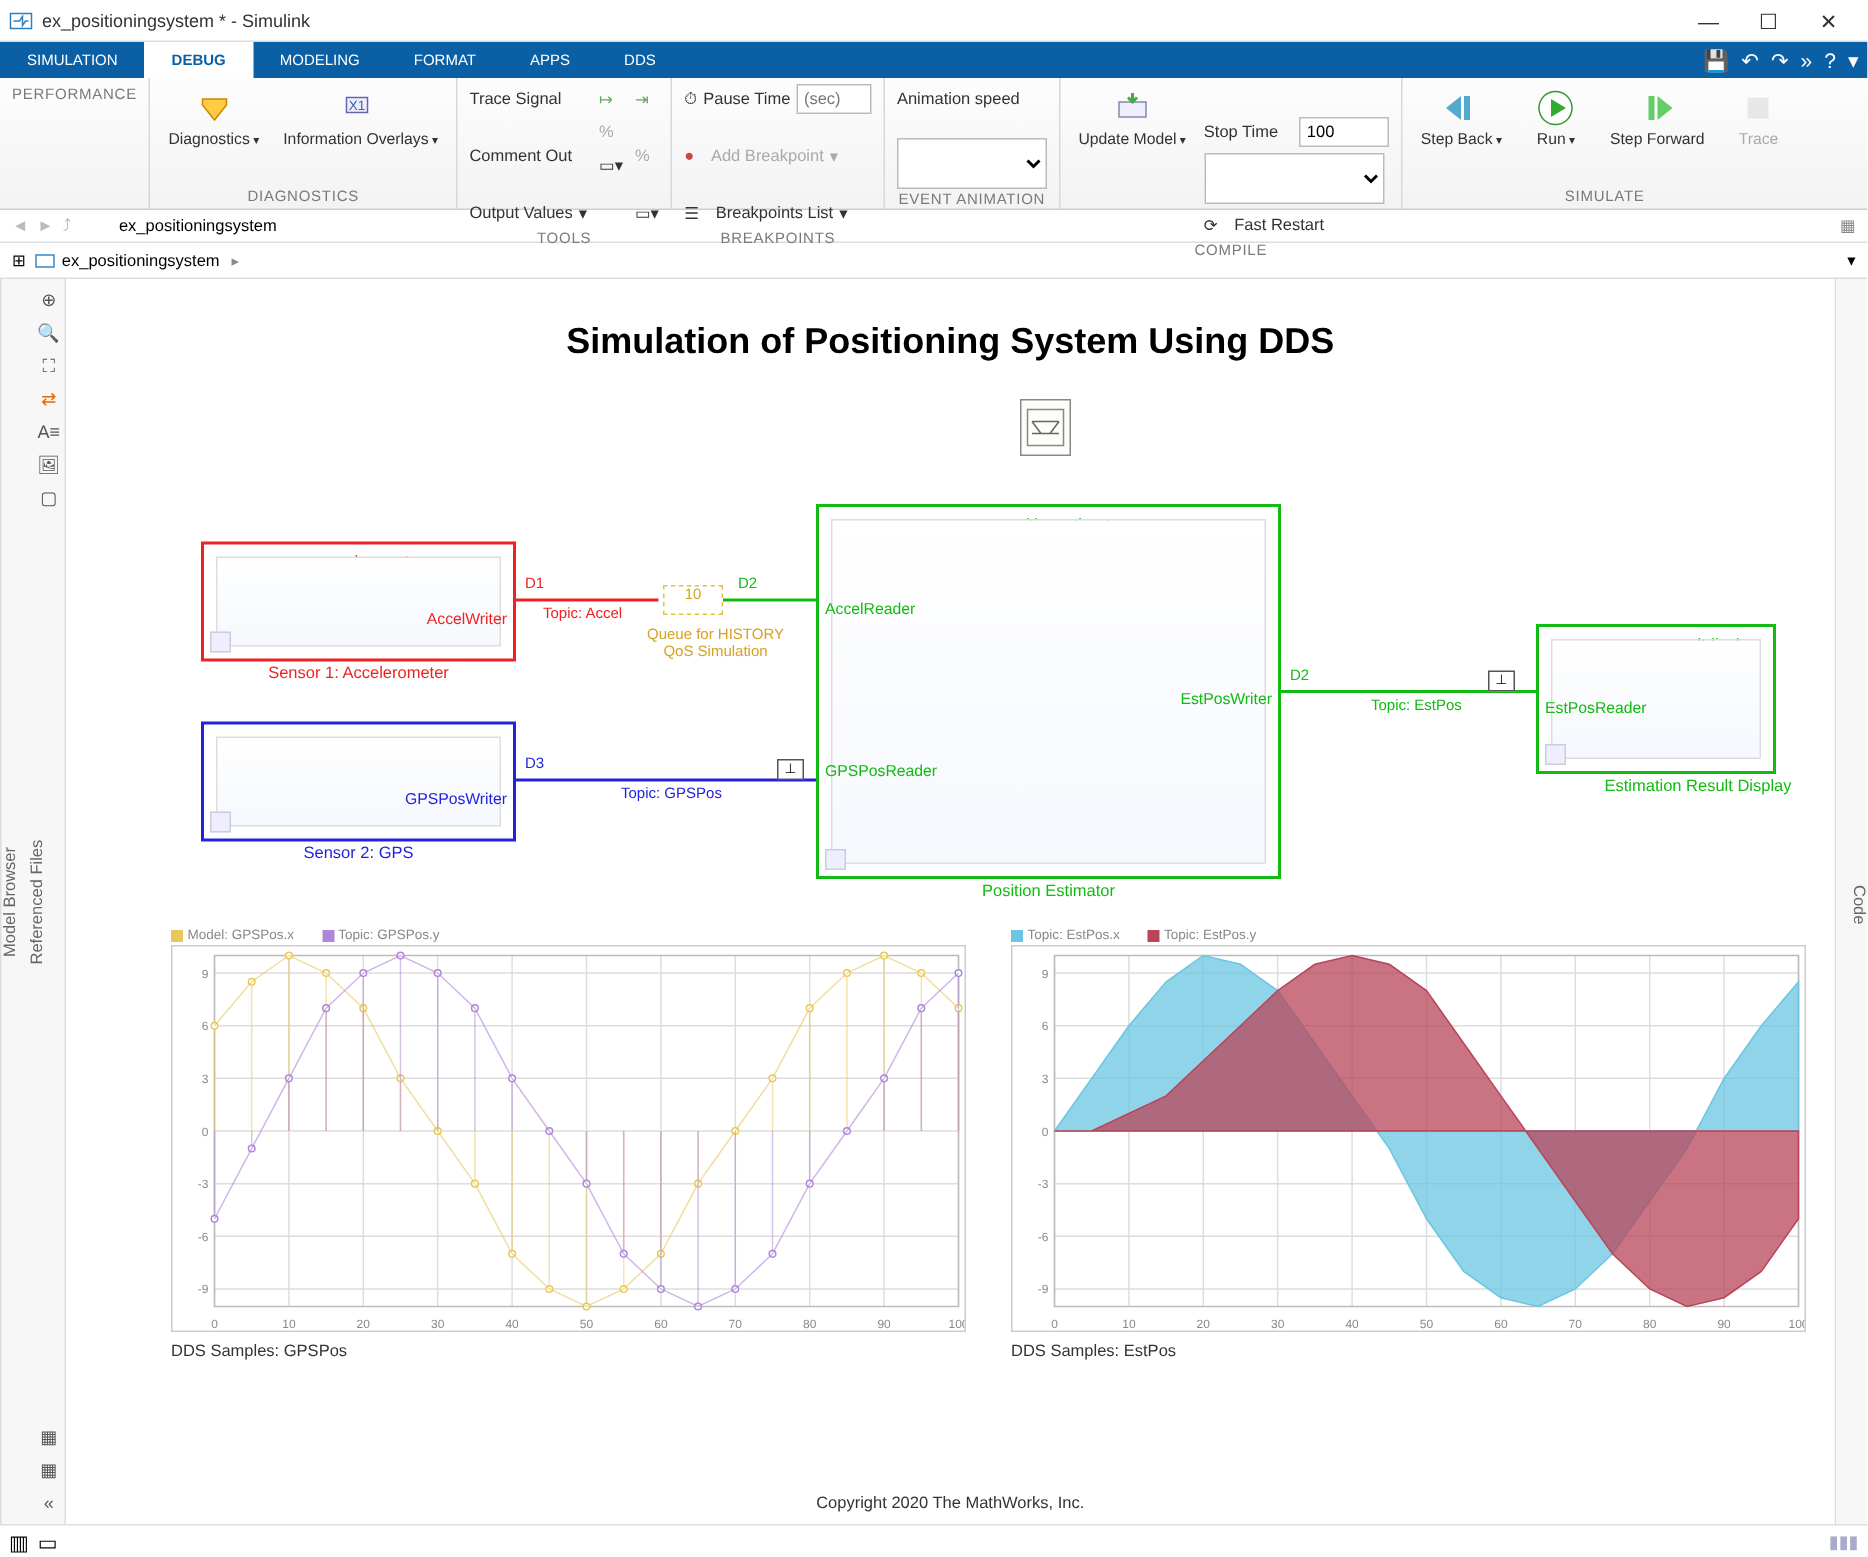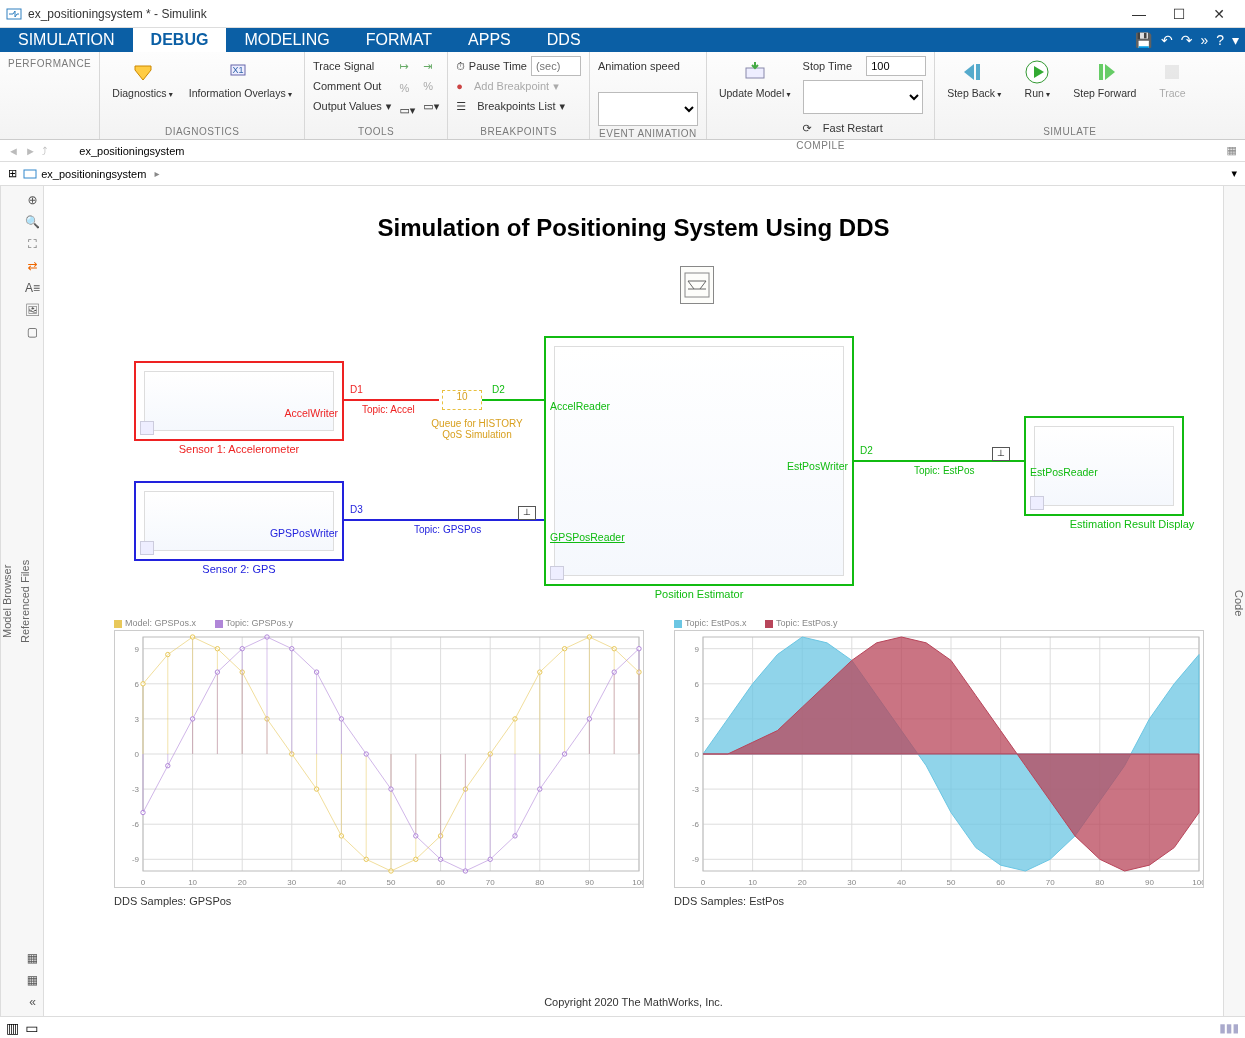--- a/index.html
+++ b/index.html
@@ -6,36 +6,36 @@
 body { background:#fff; width:1245px; height:1038px; overflow:hidden; font-size:12px; }
 
 
 .titlebar { height:28px; background:#fff; border-bottom:1px solid #ddd; display:flex; align-items:center; padding:0 6px; }
 .titlebar .ico { width:16px; height:16px; margin-right:6px; }
 .titlebar .title { flex:1; font-size:12px; color:#333; }
 .titlebar .winbtn { width:40px; height:28px; display:flex; align-items:center; justify-content:center; font-size:14px; color:#333; }
 
 
 .tabstrip { height:24px; background:linear-gradient(#0b5fa5,#0b5fa5); display:flex; align-items:stretch; }
-.tabstrip .tab { padding:0 18px; display:flex; align-items:center; font-size:16px; color:#fff; cursor:pointer; }
+.tabstrip .tab { padding:0 18px; display:flex; align-items:center; font-size:10px; color:#fff; cursor:pointer; }
 .tabstrip .tab.active { background:#fff; color:#0b5fa5; font-weight:bold; }
 .tabstrip .spacer { flex:1; }
 .tabstrip .qat { display:flex; align-items:center; padding-right:6px; gap:8px; }
 .tabstrip .qat span { color:#fff; font-size:14px; }
 
 
 .toolstrip { height:88px; background:linear-gradient(#fdfdfd,#f3f3f3); border-bottom:1px solid #ccc; display:flex; }
 .toolgroup { border-right:1px solid #d8d8d8; padding:4px 8px 0 8px; display:flex; flex-direction:column; }
 .toolgroup .row { display:flex; gap:8px; align-items:flex-start; flex:1; }
 .toolgroup .glabel { font-size:10px; color:#7a7a7a; text-align:center; padding:2px 0; letter-spacing:0.5px; }
 .bigbtn { display:flex; flex-direction:column; align-items:center; gap:2px; min-width:48px; padding:2px 4px; cursor:pointer; }
 .bigbtn .bico { width:28px; height:28px; display:flex; align-items:center; justify-content:center; }
 .bigbtn .blab { font-size:10.5px; text-align:center; color:#333; line-height:1.1; }
 .bigbtn .blab.arrow::after { content:" ▾"; font-size:8px; }
-.smallrow { display:flex; flex-direction:column; gap:0; font-size:11px; color:#333; }
+.smallrow { display:flex; flex-direction:column; gap:18px; font-size:11px; color:#333; }
 .smallrow .sitem { display:flex; align-items:center; gap:4px; height:20px; cursor:pointer; }
 .smallrow .sitem.dis { color:#aaa; }
 .dropdown { border:1px solid #bbb; background:#fff; font-size:11px; height:16px; padding:16px 4px; }
 .textin { border:1px solid #bbb; background:#fff; font-size:11px; height:20px; width:50px; padding:0 4px; }
 
 
 .subbar { height:22px; border-bottom:1px solid #ddd; display:flex; align-items:center; padding:0 8px; gap:6px; font-size:11px; }
 .crumbar { height:24px; border-bottom:1px solid #ddd; display:flex; align-items:center; padding:0 8px; gap:6px; font-size:11px; }
 .crumbar .crumb { display:flex; align-items:center; gap:4px; }
 .crumbar .crumb::after { content:"▸"; font-size:10px; color:#888; margin-left:4px; }
@@ -195,21 +195,21 @@
       <div class="bigbtn">
         <div class="bico">
             <svg class="icon" viewBox="0 0 24 24">
               <rect x="3" y="8" width="18" height="10" fill="#eef" stroke="#88a"></rect>
               <path d="M12 2 v6 m-3 -3 l3 3 l3 -3" stroke="#4a4" fill="none" stroke-width="2"></path>
             </svg>
           </div>
         <div class="blab arrow">Update
 Model</div>
       </div>
-      <div class="smallrow" style="gap:4px;">
+      <div class="smallrow" style="gap:4px;margin-top:22px;">
         <div class="sitem">
           <span>Stop Time</span>&nbsp;&nbsp;
           <input class="textin" style="width: 60px;" value="100">
         </div>
         <select class="dropdown" style="width:120px;"><option>Normal</option></select>
         <div class="sitem"><span>⟳</span>&nbsp;<span>Fast Restart</span></div>
       </div>
     </div>
     <div class="glabel">COMPILE</div>
   </div>
@@ -324,21 +324,21 @@
       <div class="inner"></div>
       <div class="port" style="right:4px; bottom:20px; color:#22d;text-align:right;">GPSPosWriter</div>
       <div class="refico"></div>
       <div class="caption" style="color:#22d;">Sensor 2: GPS</div>
     </div>
 
     <div class="subsys" style="left:500px; top:150px; width:310px; height:250px; border-color:#1b1;">
       <div class="name" style="color:#1b1;">ex_positionestimator</div>
       <div class="inner"></div>
       <div class="port" style="left:4px; top:62px; color:#1b1;">AccelReader</div>
-      <div class="port" style="left:4px; top:193px; color:#1b1;text-decoration:underline;">GPSPosReader</div>
+      <div class="port" style="left:4px; top:170px; color:#1b1;">GPSPosReader</div>
       <div class="port" style="right:4px; top:122px; color:#1b1;">EstPosWriter</div>
       <div class="refico" style="bottom:4px;"></div>
       <div class="caption" style="color:#1b1;">Position Estimator</div>
     </div>
 
     <div class="subsys" style="left:980px; top:230px; width:160px; height:100px; border-color:#1b1;padding-left:28px;">
       <div class="name" style="color:#1b1;">ex_resultdisplay</div>
       <div class="inner"></div>
       <div class="port" style="left:4px; top:48px; color:#1b1;">EstPosReader</div>
       <div class="refico" style="bottom:4px;"></div>

